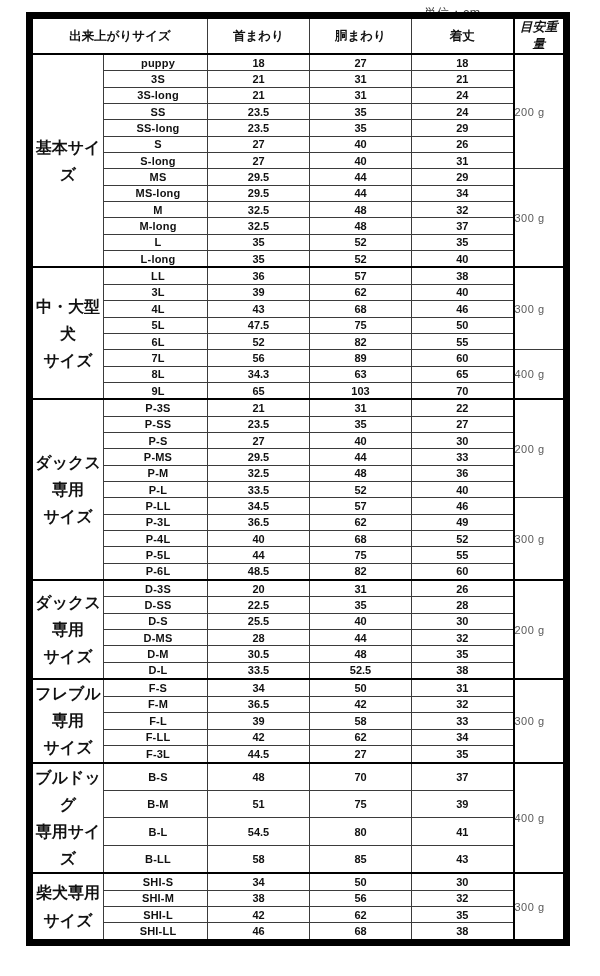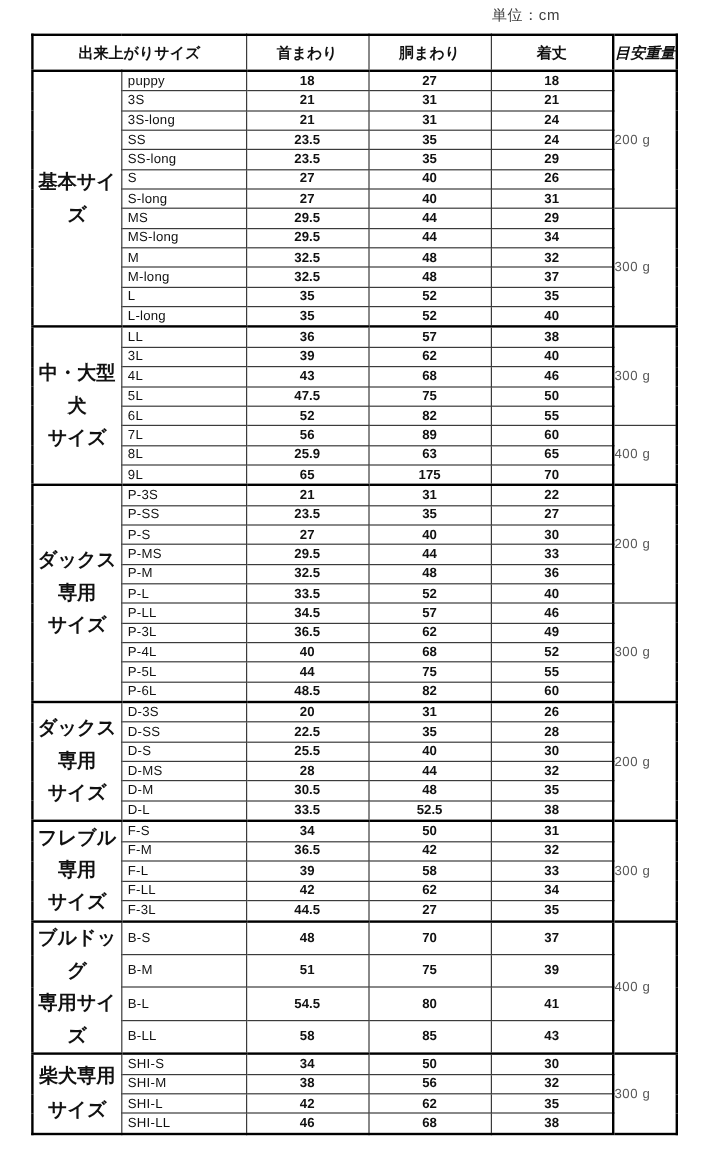--- a/index.html
+++ b/index.html
@@ -14,34 +14,34 @@
   }
   .page {
     position: relative;
     width: 600px;
     height: 976px;
     background: #ffffff;
   }
   .unit-label {
     position: absolute;
     top: 5px;
-    left: 410px;
+    left: 424px;
     font-size: 12.5px;
     color: #3d3d3d;
     letter-spacing: 0.5px;
     white-space: nowrap;
   }
   table.size-chart {
     position: absolute;
     left: 26px;
-    top: 28px;
+    top: 12px;
     width: 537px;
     border-collapse: collapse;
     table-layout: fixed;
-    border: 2px solid #000000;
+    border: 7px solid #000000;
   }
   col.c-group  { width: 74px; }
   col.c-size   { width: 104px; }
   col.c-neck   { width: 102px; }
   col.c-chest  { width: 102px; }
   col.c-length { width: 102px; }
   col.c-weight { width: 53px; }
 
   thead th {
     height: 28px;
@@ -63,23 +63,23 @@
   tbody td {
     border: 1px solid #3b3b3b;
     padding: 0;
     vertical-align: middle;
     font-size: 11px;
     color: #111111;
     background: #ffffff;
   }
   td.size-cell {
     height: 15.35px;
-    text-align: left;
+    text-align: center;
     padding-left: 5px;
-    font-weight: normal;
+    font-weight: bold;
     letter-spacing: 0.2px;
   }
   td.num-cell {
     text-align: center;
     font-weight: bold;
   }
   td.group-cell {
     text-align: center;
     font-weight: bold;
     font-size: 16px;
@@ -247,28 +247,28 @@
         </tr>
         <tr class="weight-start">
           <td class="size-cell">7L</td>
           <td class="num-cell">56</td>
           <td class="num-cell">89</td>
           <td class="num-cell">60</td>
           <td class="weight-cell" rowspan="3">400 g</td>
         </tr>
         <tr>
           <td class="size-cell">8L</td>
-          <td class="num-cell">25.9</td>
+          <td class="num-cell">34.3</td>
           <td class="num-cell">63</td>
           <td class="num-cell">65</td>
         </tr>
         <tr>
           <td class="size-cell">9L</td>
           <td class="num-cell">65</td>
-          <td class="num-cell">175</td>
+          <td class="num-cell">103</td>
           <td class="num-cell">70</td>
         </tr>
         <tr class="group-start">
           <td class="group-cell" rowspan="11">
             <div>ダックス専用</div>
             <div>サイズ</div>
           </td>
           <td class="size-cell">P-3S</td>
           <td class="num-cell">21</td>
           <td class="num-cell">31</td>

